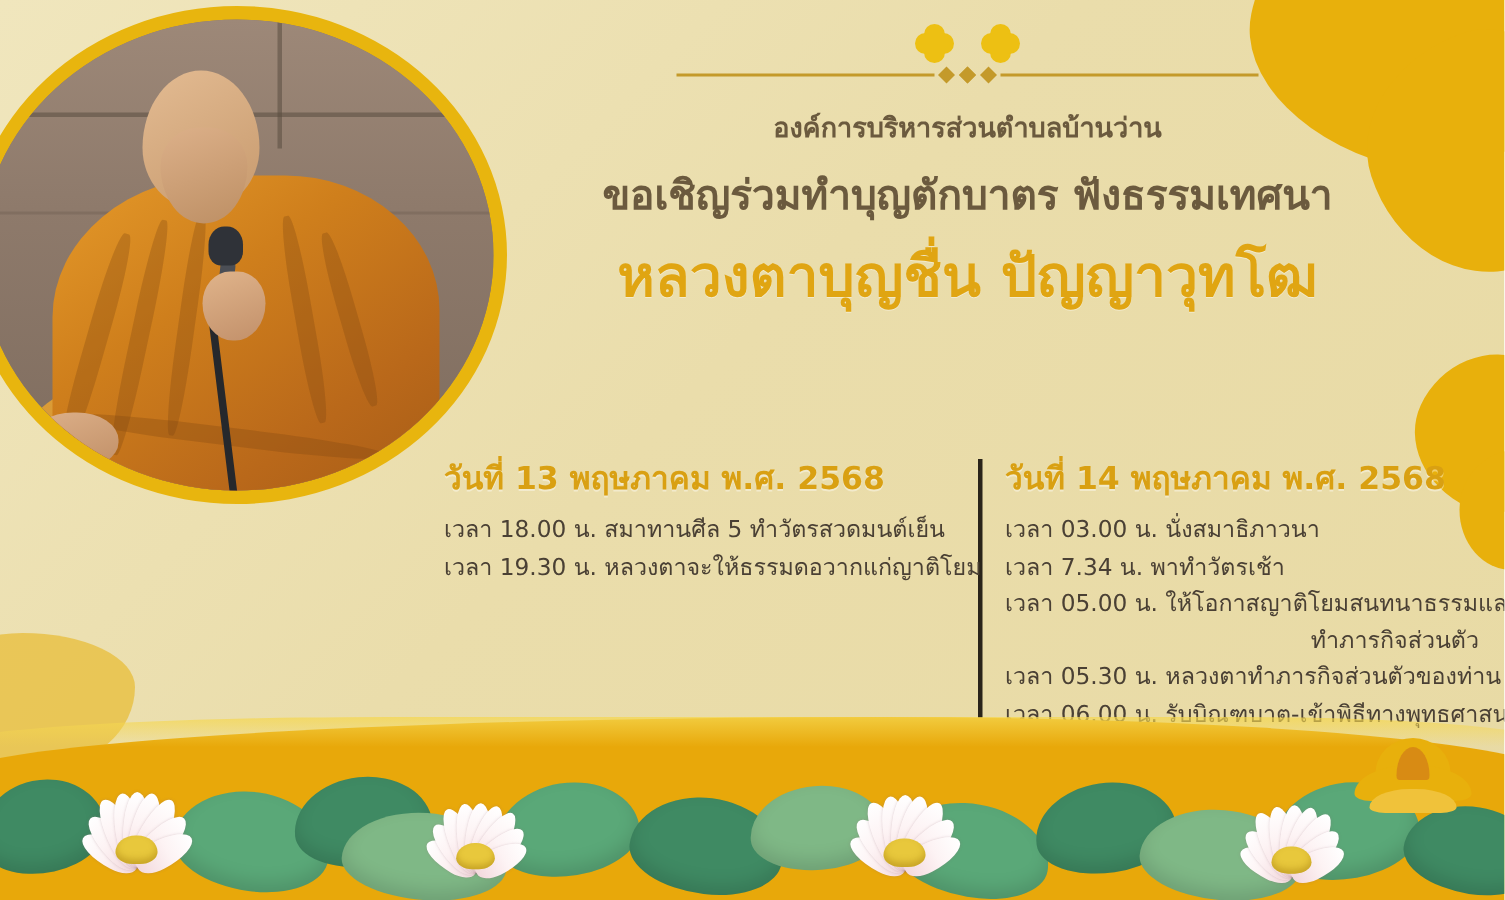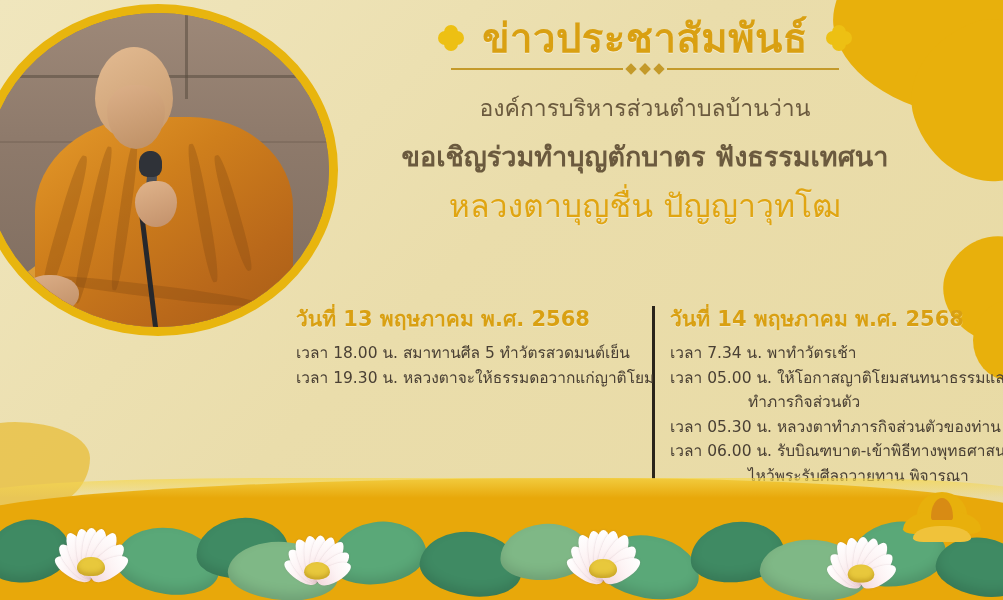--- a/index.html
+++ b/index.html
@@ -180,29 +180,29 @@
   .divider .dia{
     position:absolute; top:1px; width:8px; height:8px;
     background:#c49a2a; transform:rotate(45deg);
   }
   .divider .dia.d1{ left:182px; }
   .divider .dia.d2{ left:196px; }
   .divider .dia.d3{ right:196px; }
   .divider .dia.d4{ right:182px; }
 
   .org-name{
-    font-size:23px; font-weight:normal; color:#6b5a3e;
+    font-size:18px; font-weight:bold; color:#6b5a3e;
     margin-top:18px; line-height:1.4;
   }
   .invite-line{
     font-size:27px; font-weight:bold; color:#6b5a3e;
     margin-top:14px; line-height:1.4;
   }
   .monk-name{
-    font-size:32px; font-weight:normal; color:#e0a512;
+    font-size:38px; font-weight:bold; color:#e0a512;
     margin-top:10px; line-height:1.3;
     text-shadow:0 1px 0 rgba(255,255,255,.4);
   }
   .venue{
     font-size:20px; font-weight:bold; color:#6b5a3e;
     margin-top:10px; line-height:1.4;
   }
   .agenda-word{
     font-size:22px; font-weight:bold; color:#e0a512;
     margin-top:6px; line-height:1.3;
@@ -271,21 +271,20 @@
 
   <div class="header">
     <div class="title-row">
       <span class="quatrefoil">
         <i></i>
           <i></i>
           <i></i>
           <i></i>
           <i></i>
       </span>
-      <span class="main-title">ข่าวประชาสัมพันธ์</span>
       <span class="quatrefoil">
         <i></i>
           <i></i>
           <i></i>
           <i></i>
           <i></i>
       </span>
     </div>
 
     <div class="divider">
@@ -307,23 +306,24 @@
   <div class="schedule">
 
     <div class="sched-col left">
       <div class="day-head">วันที่ 13 พฤษภาคม พ.ศ. 2568</div>
       <div class="sched-item">เวลา 18.00 น. สมาทานศีล 5 ทำวัตรสวดมนต์เย็น</div>
       <div class="sched-item">เวลา 19.30 น. หลวงตาจะให้ธรรมดอวากแก่ญาติโยม</div>
     </div>
 
     <div class="sched-col right">
       <div class="day-head">วันที่ 14 พฤษภาคม พ.ศ. 2568</div>
+      <div class="sched-item">เวลา 03.00 น. นั่งสมาธิภาวนา</div>
       <div class="sched-item">เวลา 7.34 น. พาทำวัตรเช้า</div>
       <div class="sched-item">เวลา 05.00 น. ให้โอกาสญาติโยมสนทนาธรรมและ</div>
-      <div class="sched-item cont-line" style="padding-left:78px;">ทำภารกิจส่วนตัว</div>
+      <div class="sched-item cont-line" style="padding-left:78px;text-align:right;">ทำภารกิจส่วนตัว</div>
       <div class="sched-item">เวลา 05.30 น. หลวงตาทำภารกิจส่วนตัวของท่าน</div>
       <div class="sched-item">เวลา 06.00 น. รับบิณฑบาต-เข้าพิธีทางพุทธศาสนา</div>
       <div class="sched-item cont-line" style="padding-left:78px;">ไหว้พระรับศีลถวายทาน พิจารณา</div>
       <div class="sched-item cont-line" style="padding-left:78px;">อาหาร อนุโมทนาบุญให้พร</div>
     </div>
   </div>
 
   <div class="bottom-band"></div>
 
   <div class="lotus-layer">

